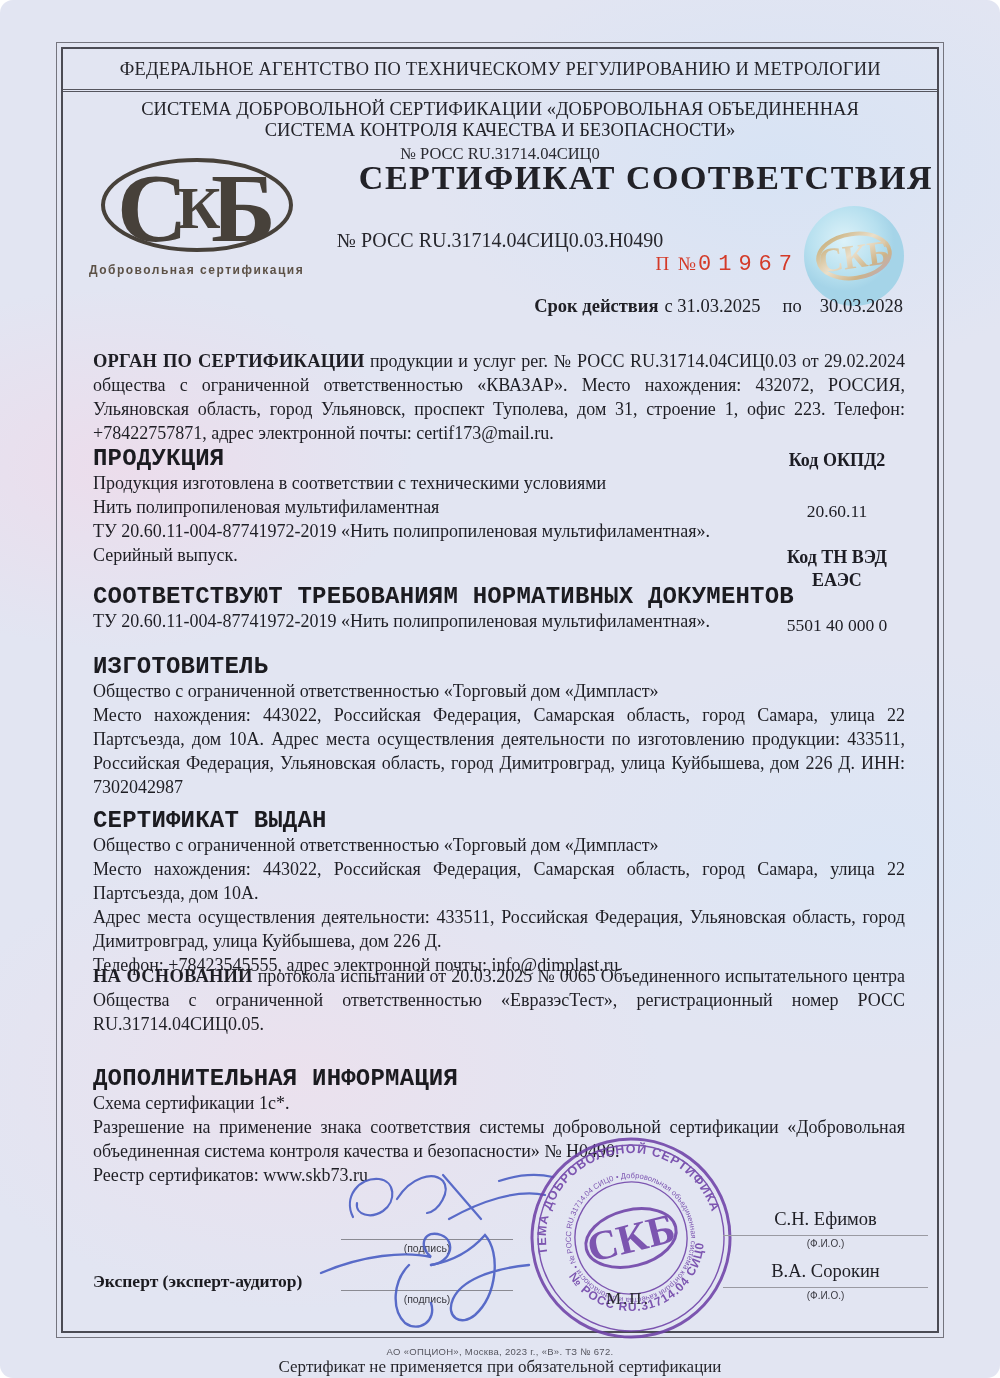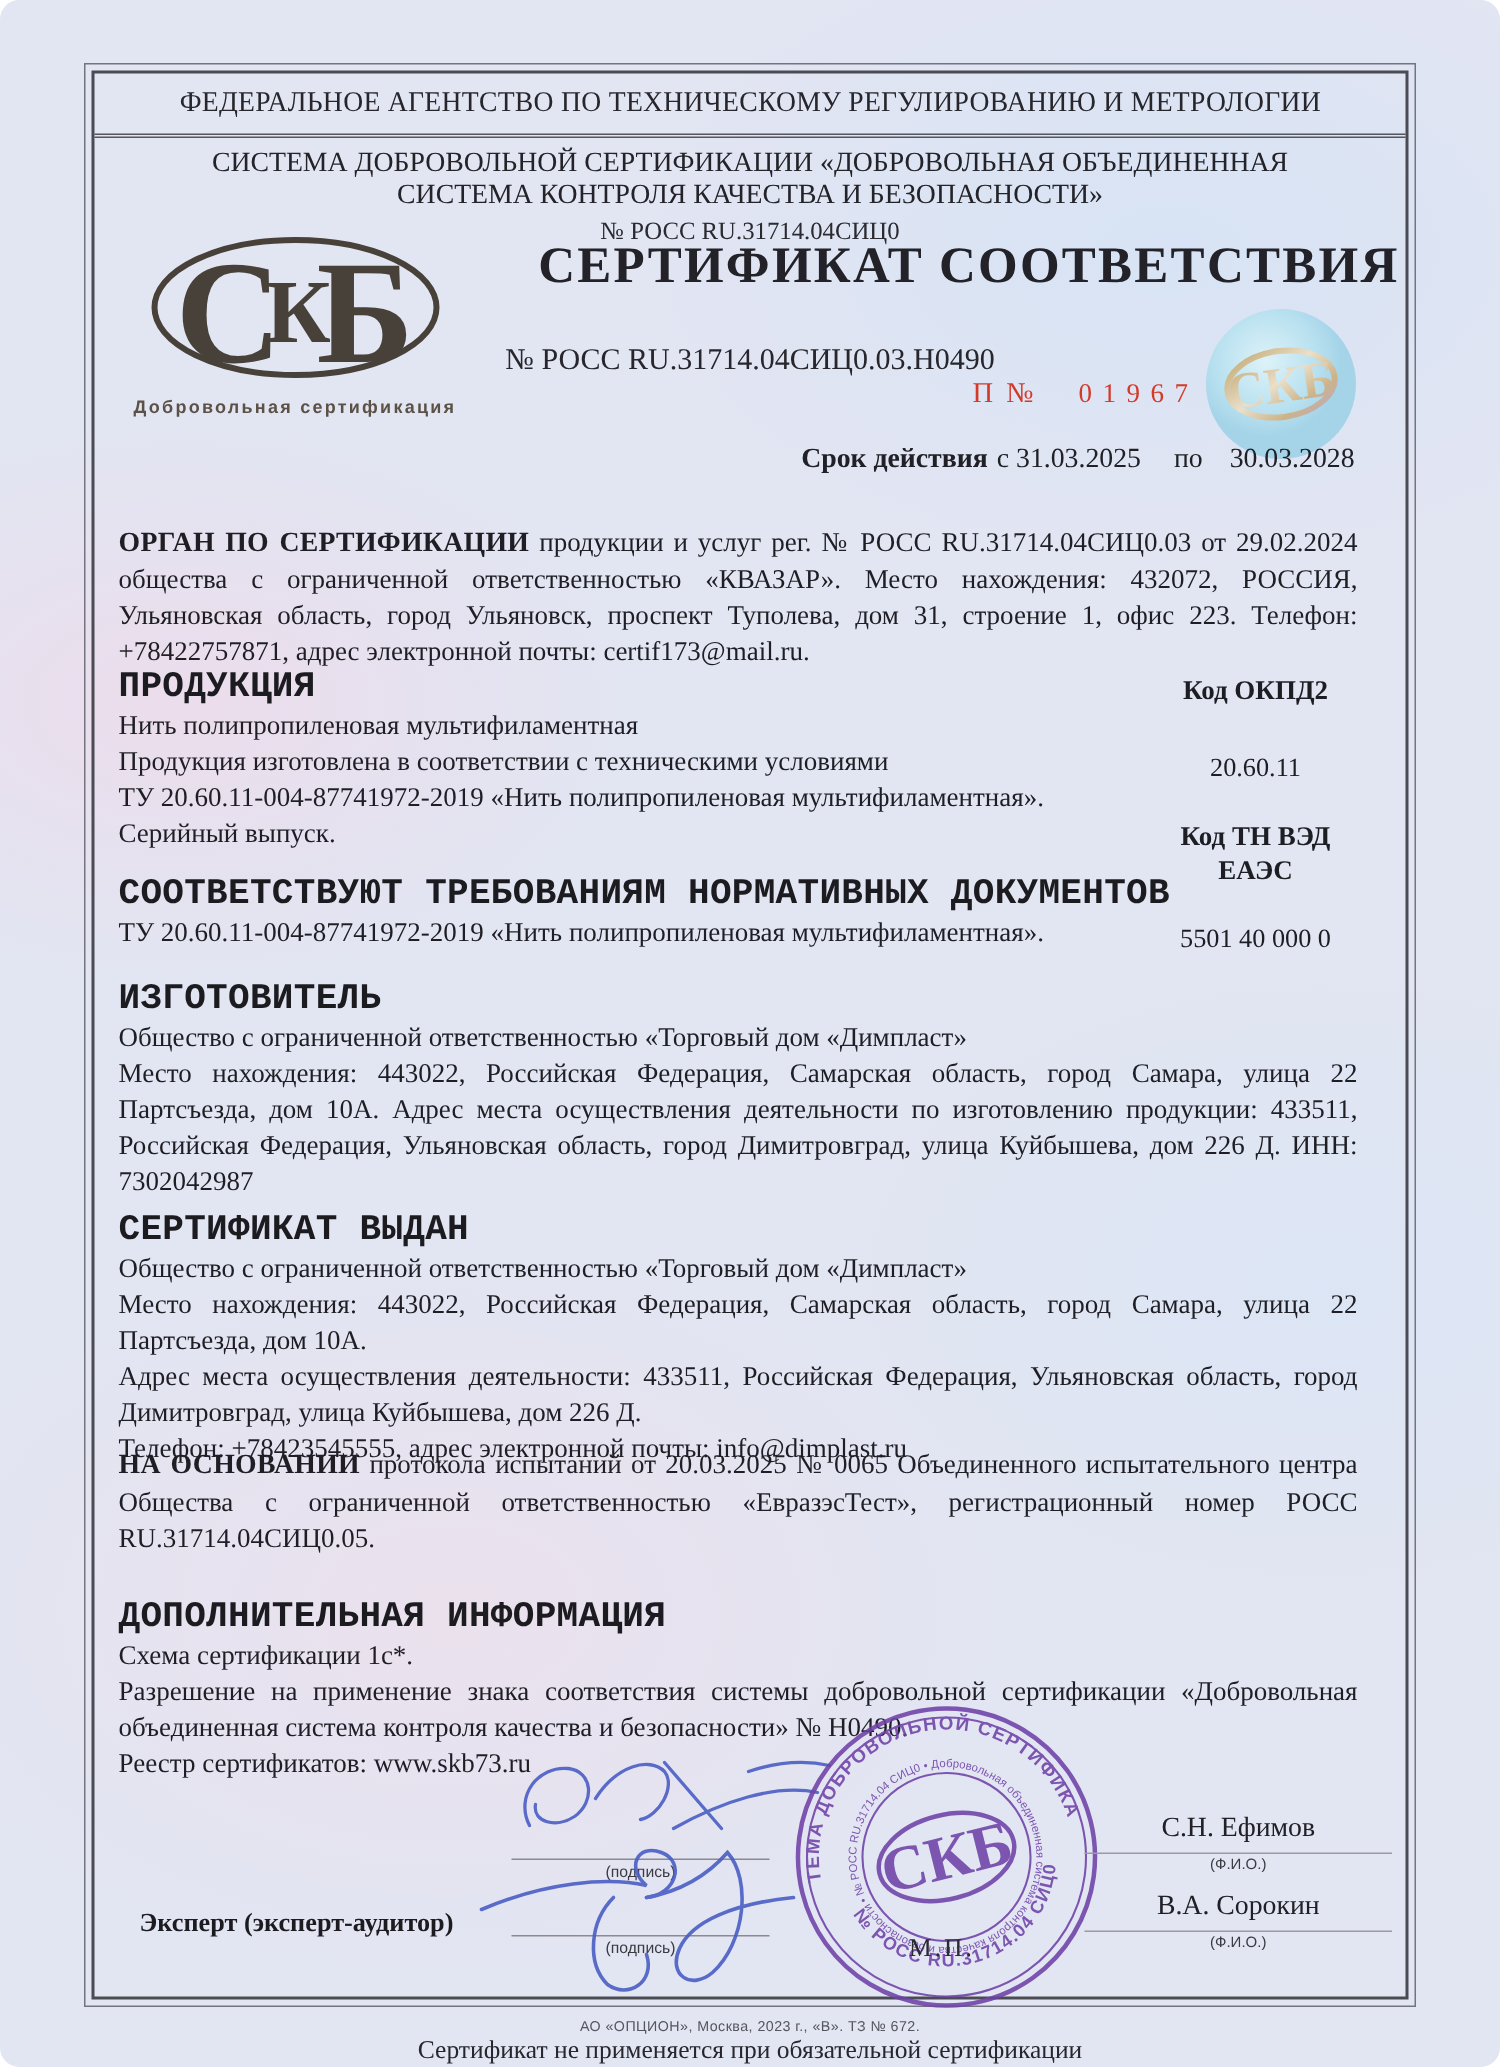--- a/index.html
+++ b/index.html
@@ -50,39 +50,39 @@
     letter-spacing: 1.5px; color: #222228; white-space: nowrap;
   }
   .cert-number {
     position: absolute; left: 0; right: 0; top: 180px;
     text-align: center; font-size: 20px; color: #26262c;
   }
   .blank-number {
     position: absolute; top: 203px; right: 138px;
     color: #d43a28; font-size: 19px; letter-spacing: 2px;
   }
-  .blank-number .digits { letter-spacing: 7px; margin-left: 28px; font-family: Liberation Serif, serif; font-size: 18px;}
+  .blank-number .digits { letter-spacing: 7px; font-family: Liberation Mono, monospace; font-size: 22px;}
 
   .validity {
     position: absolute; top: 247px; right: 34px; font-size: 18.5px; color: #202026;
   }
   .validity b { margin-right: 6px; }
   .validity .to-label { margin: 0 18px 0 22px; }
 
   .logo { position: absolute; left: 26px; top: 108px; width: 224px; }
   .logo-caption {
     font-family: "Liberation Sans", sans-serif;
     font-size: 12px; font-weight: bold; letter-spacing: 1.5px;
     color: #5c5146; margin-top: 2px; white-space: nowrap;
   }
 
   .sticker { position: absolute; left: 736px; top: 155px; width: 110px; height: 110px; }
 
   .abs { position: absolute; left: 0; right: 0; }
-  .content-pad { padding: 0 32px 0 16px; }
+  .content-pad { padding: 0 32px 0 30px; }
 
   .para { font-size: 18px; line-height: 24px; text-align: justify; color: #1e1e24; }
   .para b.lbl { font-size: 18.5px; letter-spacing: .2px; }
   .sec-label { font-weight: bold; font-size: 24px; line-height: 24px; color: #1b1b20; letter-spacing: .2px; font-family: Liberation Mono, monospace; }
   .narrow { padding-right: 152px; }
 
   .codes-col {
     position: absolute; right: 30px; width: 140px; text-align: center;
   }
   .code-item { position: absolute; left: 0; right: 0; }
@@ -181,22 +181,22 @@
       <b>Срок действия</b><span>с 31.03.2025</span><span class="to-label">по</span><span>30.03.2028</span>
     </div>
 
     <div class="abs content-pad para" style="top:300px">
       <b class="lbl">ОРГАН ПО СЕРТИФИКАЦИИ</b>
       <span>продукции и услуг рег. № РОСС RU.31714.04СИЦ0.03 от 29.02.2024 общества с ограниченной ответственностью «КВАЗАР».  Место нахождения: 432072, РОССИЯ, Ульяновская область, город Ульяновск, проспект Туполева, дом 31, строение 1, офис 223. Телефон: +78422757871, адрес электронной почты: certif173@mail.ru.</span>
     </div>
 
     <div class="abs content-pad" style="top:398px">
       <div class="sec-label">ПРОДУКЦИЯ</div>
+      <div class="para narrow">Продукция изготовлена в соответствии с техническими условиями</div>
       <div class="para narrow">Нить полипропиленовая мультифиламентная</div>
-      <div class="para narrow">Продукция изготовлена в соответствии с техническими условиями</div>
       <div class="para narrow">ТУ 20.60.11-004-87741972-2019 «Нить полипропиленовая  мультифиламентная».</div>
       <div class="para narrow">Серийный выпуск.</div>
     </div>
 
     <div class="codes-col" style="top:0; height:0">
       <div class="code-item code-label" style="top:400px">Код ОКПД2</div>
       <div class="code-item code-value" style="top:452px">20.60.11</div>
       <div class="code-item code-label" style="top:497px">Код ТН ВЭД</div>
       <div class="code-item code-label" style="top:520px">ЕАЭС</div>
       <div class="code-item code-value" style="top:566px">5501 40 000 0</div>

